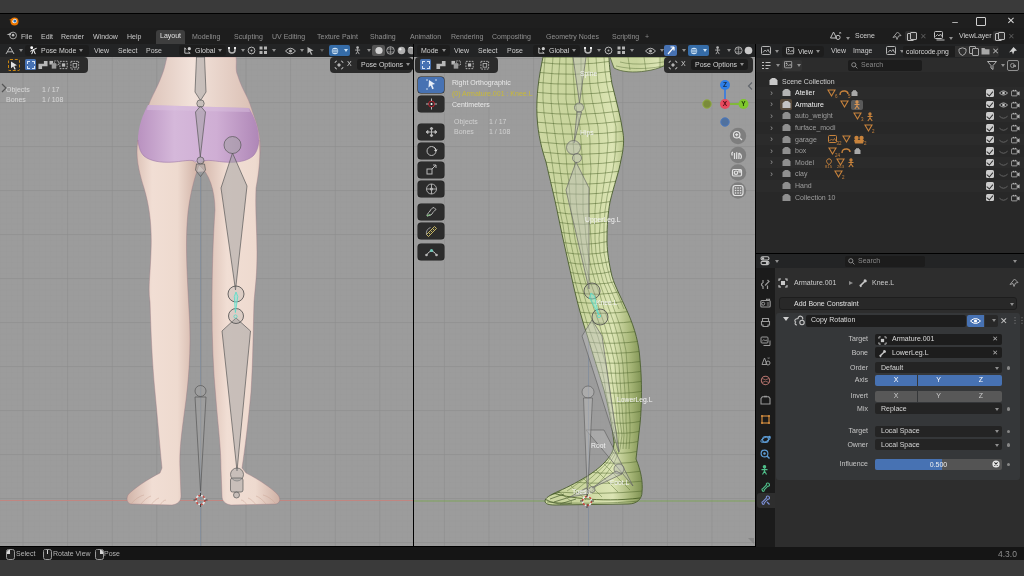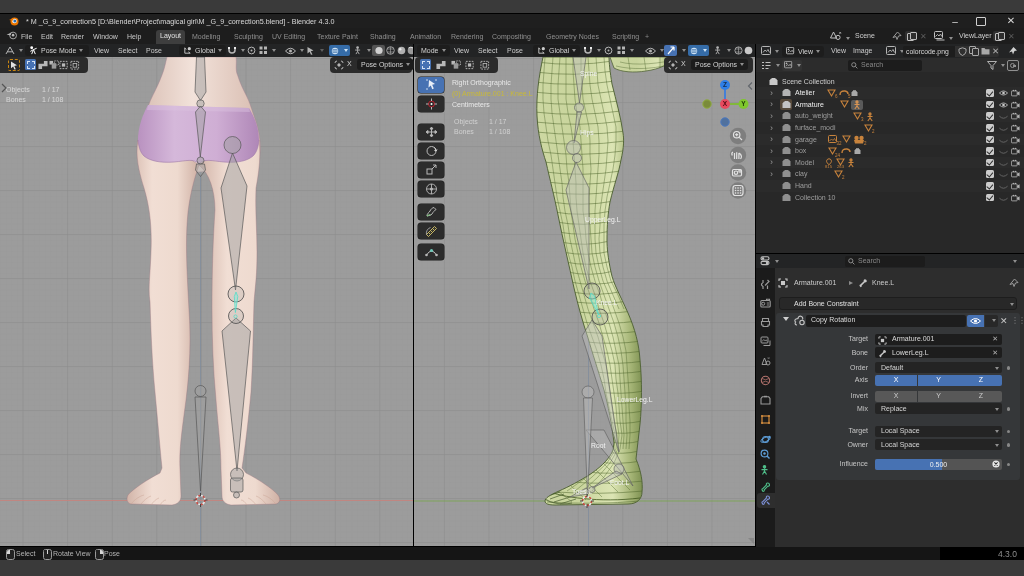--- a/index.html
+++ b/index.html
@@ -48,21 +48,20 @@
 
   <div class="abs" style="left:0;top:13px;width:1024px;height:547px;background:#000;"></div>
 
   <div class="abs row" style="left:0;top:14px;width:1024px;height:14px;background:#1f1f1f;">
     <svg class="abs" style="left:8px;top:1px;" width="12" height="12" viewBox="0 0 24 24">
       <circle cx="13" cy="13" r="8" fill="#ea7600"></circle>
       <circle cx="13" cy="12" r="4.6" fill="#fff"></circle>
       <circle cx="13.6" cy="12" r="3" fill="#2b6fb4"></circle>
       <path d="M2 10 L12 6 L10 11 Z" fill="#ea7600"></path>
     </svg>
-    <div class="abs" style="left:26px;top:3px;font-size:7.2px;color:#dadada;">* M _G_9_correction5 [D:\Blender\Project\magical girl\M _G_9_correction5.blend] - Blender 4.3.0</div>
     <div class="abs" style="left:948px;top:2px;width:14px;color:#d8d8d8;font-size:10px;text-align:center;">–</div>
     <div class="abs" style="left:976px;top:2.5px;width:8px;height:7px;border:1px solid #d0d0d0;border-radius:1px;"></div>
     <div class="abs" style="left:1004px;top:1px;width:14px;color:#d8d8d8;font-size:10px;text-align:center;">✕</div>
   </div>
 
   <div class="abs" style="left:0;top:28px;width:1024px;height:16px;background:#1d1d1d;"></div>
   <div id="menubar" class="abs row" style="left:0;top:28px;width:756px;height:16px;">
     <svg class="abs" style="left:6px;top:3px" width="12" height="9" viewBox="0 0 22 16">
       <g fill="none" stroke="#b8b8b8" stroke-width="1.6">
         <circle cx="13" cy="8" r="6.2"></circle>
@@ -1154,21 +1153,21 @@
         <div class="abs" style="left:0;top:0;width:127px;text-align:center;font-size:7px;color:#f0f0f0;padding-top:2px;">0.500</div>
         <svg style="position:absolute;right:2px;top:1.5px" width="8" height="8" viewBox="0 0 10 10">
             <circle cx="5" cy="5" r="4.5" fill="#e8e8e8"></circle>
             <path d="M3 3 L7 7 M7 3 L3 7" stroke="#2d2d2d" stroke-width="1.3"></path>
           </svg>
       </div>
       <div class="pdot" style="top:208.5px;"></div>
     </div>
   </div>
 
-  <div id="statusbar" class="abs" style="left:0;top:547px;width:940px;height:13px;background:#151515;">
+  <div id="statusbar" class="abs" style="left:0;top:547px;width:1024px;height:13px;background:#151515;">
     <div class="mouse abs" style="left:6px;"></div>
     <div class="abs stxt" style="left:16px;">Select</div>
     <div class="mouse abs" style="left:43px;">
         <i></i>
       </div>
     <div class="abs stxt" style="left:53px;">Rotate View</div>
     <div class="mouse abs" style="left:95px;">
         <b></b>
       </div>
     <div class="abs stxt" style="left:104px;">Pose</div>

